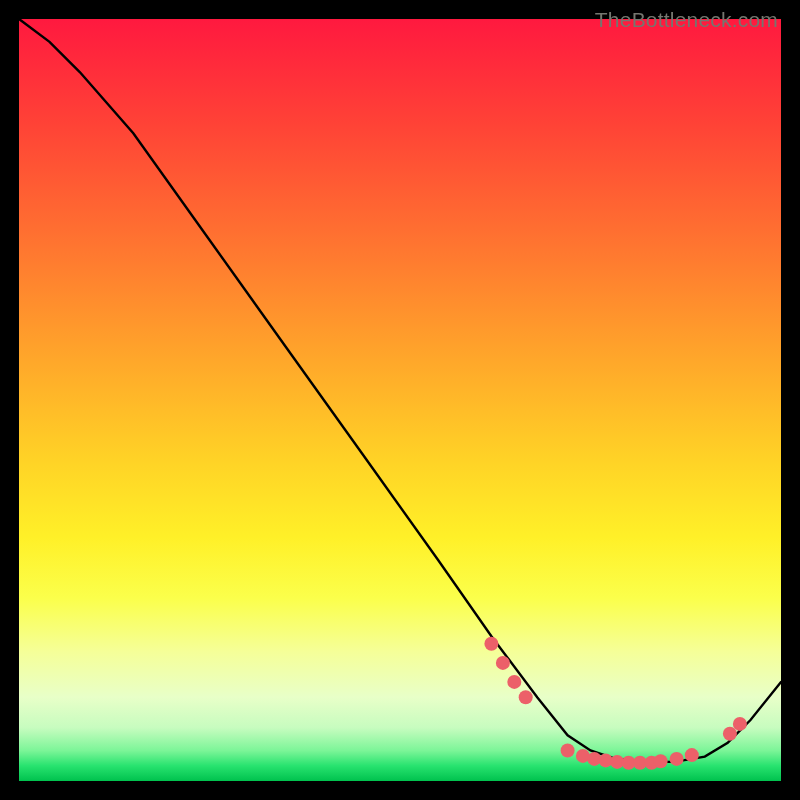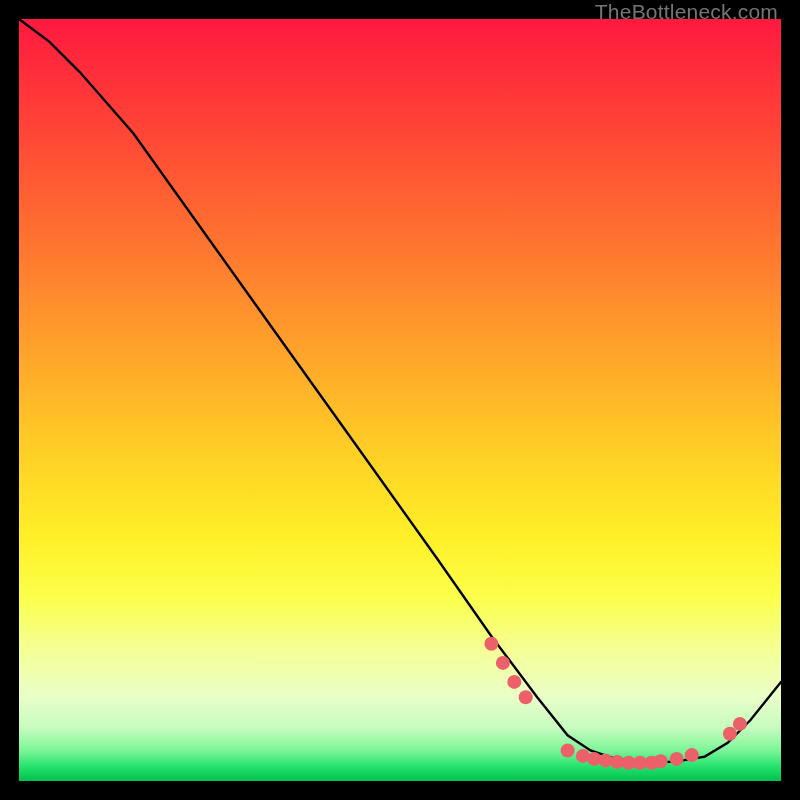--- a/index.html
+++ b/index.html
@@ -35,21 +35,21 @@
       #f5ff98 83%,
       #e8ffc8 89%,
       #c7fcbf 93%,
       #7cf598 96%,
       #28e36f 98%,
       #00c24e 100%
     );
   }
   .watermark {
     position: absolute;
-    top: 0px;
+    top: 8px;
     right: 22px;
     font-family: Arial, Helvetica, sans-serif;
     font-size: 21px;
     color: #75766f;
     letter-spacing: 0.2px;
     user-select: none;
   }
   svg.curve {
     position: absolute;
     left: 0;

